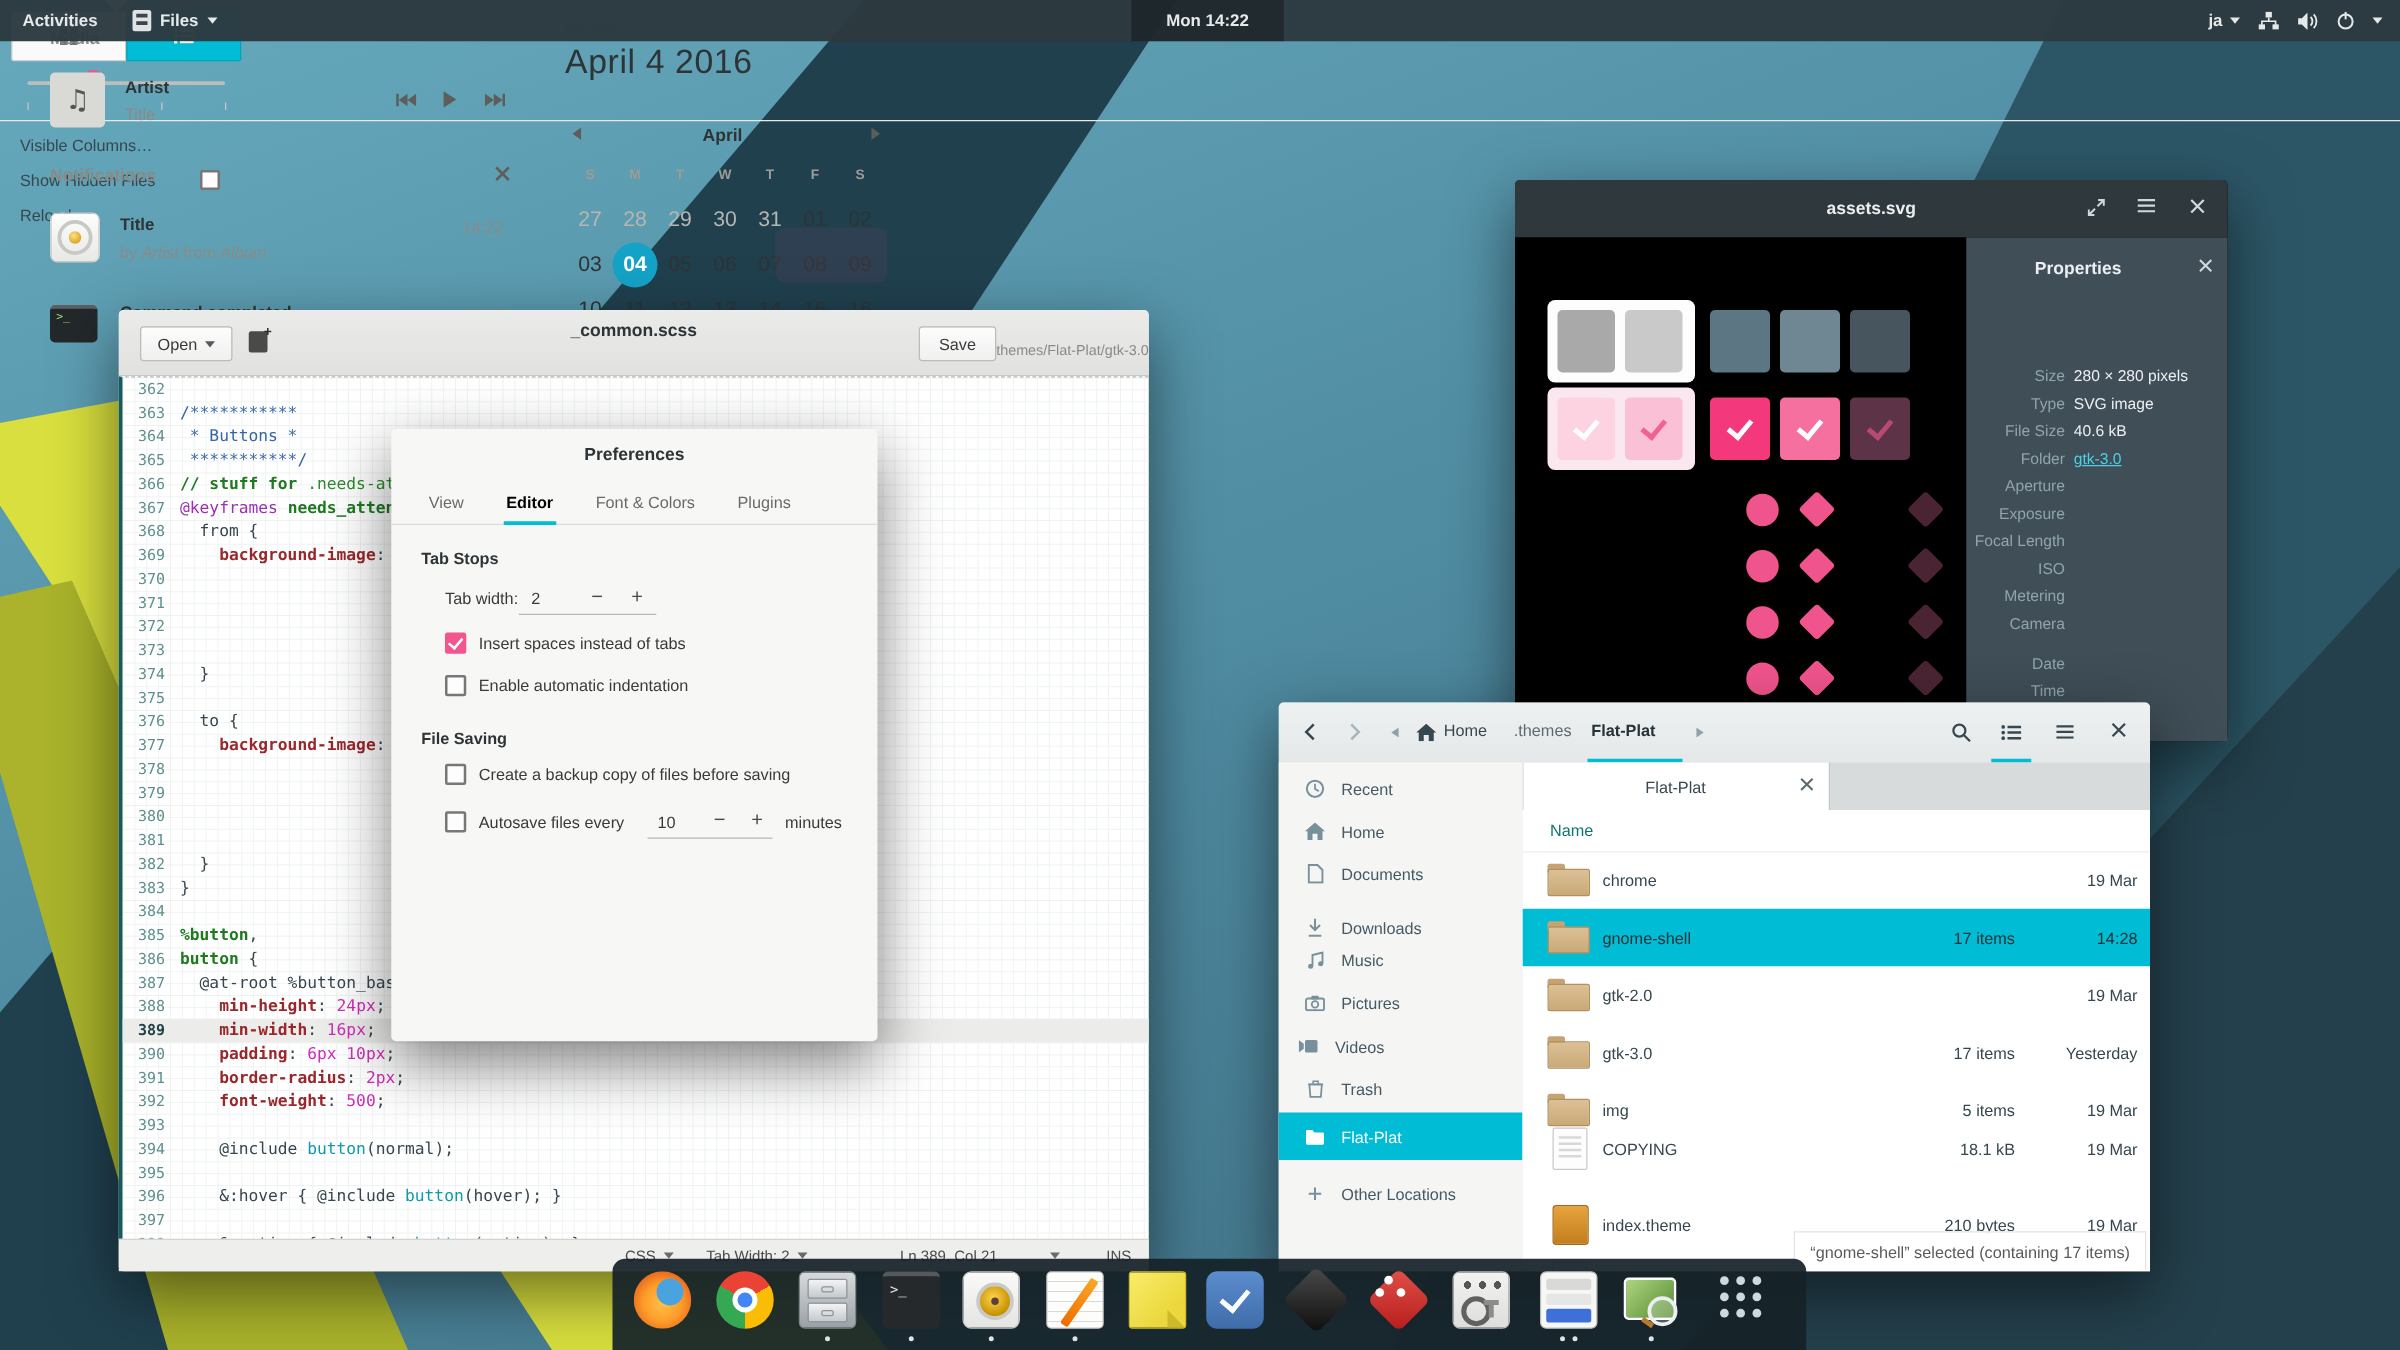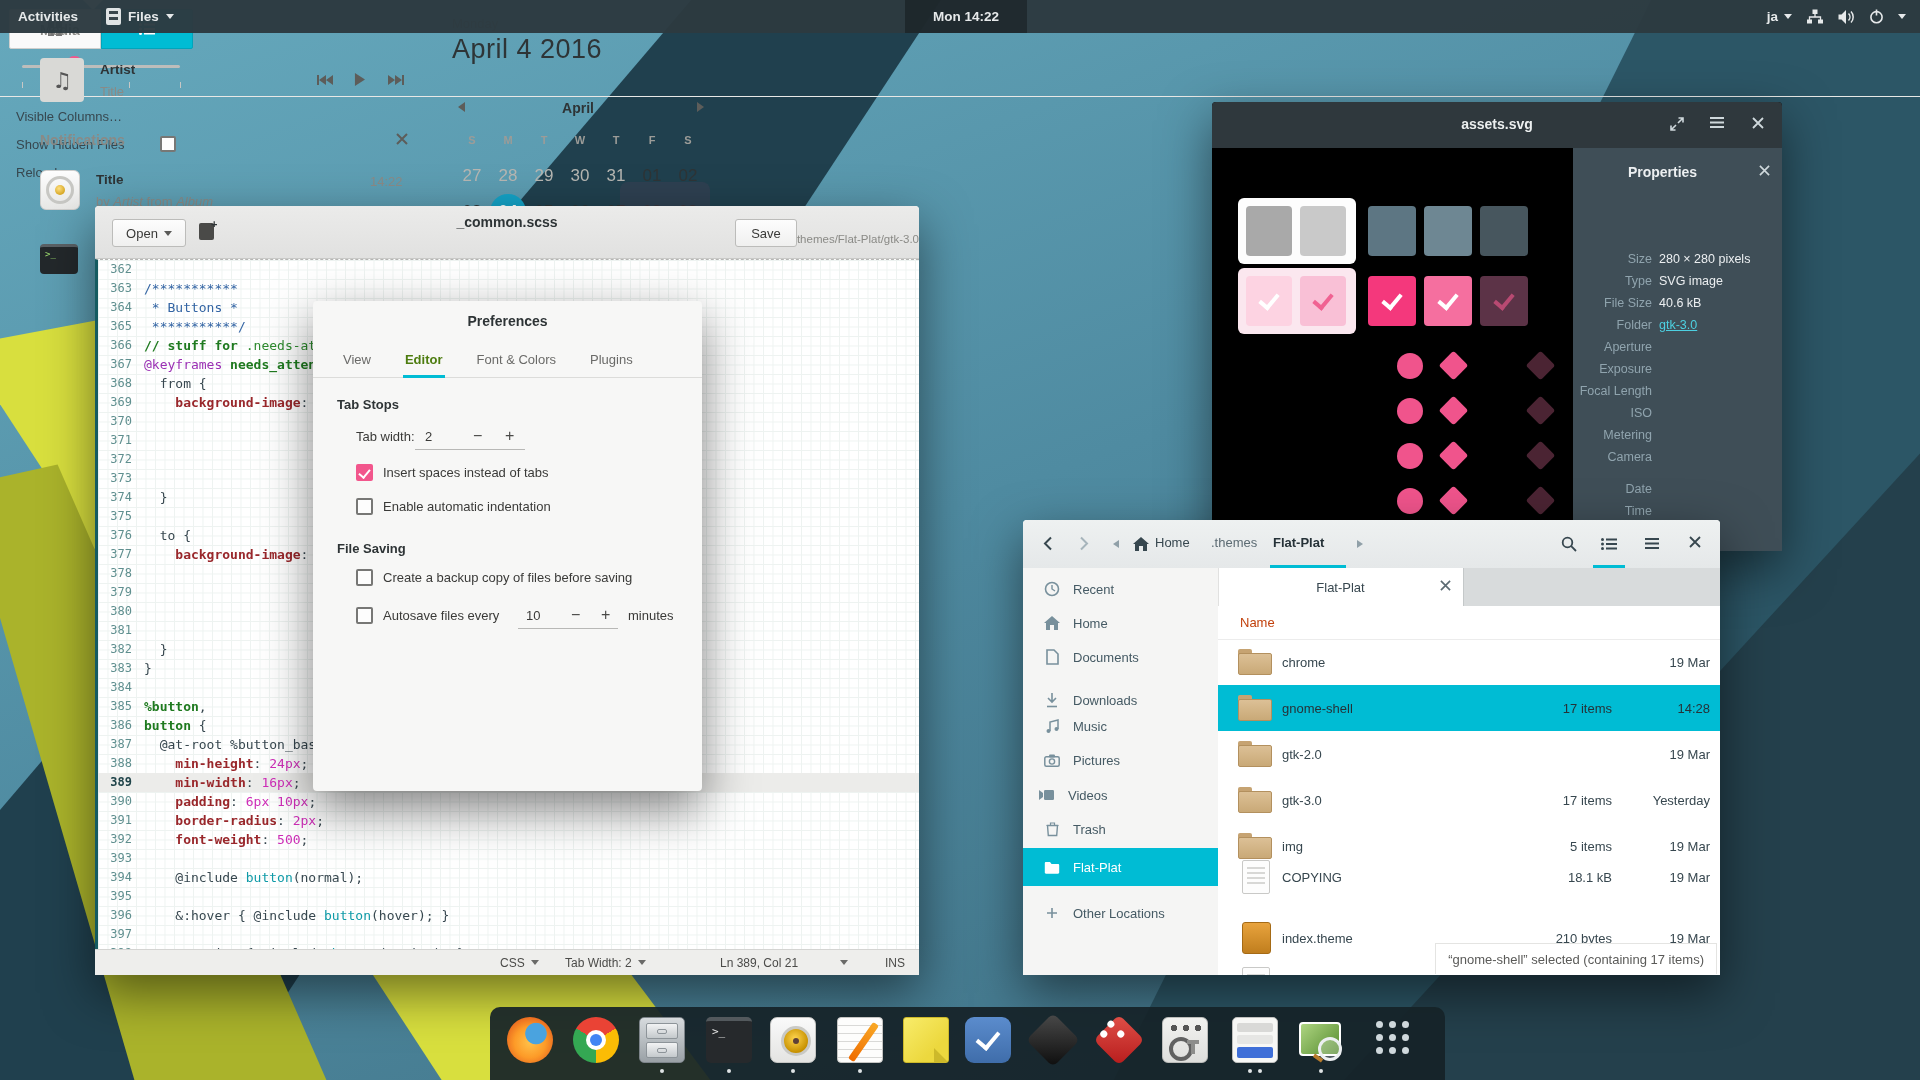--- a/index.html
+++ b/index.html
@@ -24,21 +24,21 @@
   .tb-item{padding:0 14px;height:33px;display:flex;align-items:center;gap:7px;cursor:pointer;}
   .tb-clock{position:absolute;left:905px;top:0;height:33px;padding:0 28px;display:flex;align-items:center;
     background:rgba(0,0,0,.30);}
   .tb-right{position:absolute;right:6px;top:0;height:33px;display:flex;align-items:center;gap:14px;padding:0 8px;}
   .caret-d{width:0;height:0;border-left:4px solid transparent;border-right:4px solid transparent;border-top:5px solid currentColor;display:inline-block;}
   .tb-cab{width:15px;height:17px;background:#dfe3e4;border-radius:2px;position:relative;}
   .tb-cab i{position:absolute;left:3px;right:3px;height:3px;background:#39464c;display:block;}
   .tb-cab i:first-child{top:3px}.tb-cab i:last-child{top:9px}
 
   
-  .win{position:absolute;box-shadow:0 18px 50px rgba(0,0,0,.5);border-radius:4px;}
+  .win{position:absolute;box-shadow:0 18px 50px rgba(0,0,0,.5);border-radius:4px;margin-top:42px;}
 
   
   #shellpopup{left:600px;top:40px;width:722px;height:452px;background:rgba(246,245,244,.97);
     z-index:60;border-radius:4px;box-shadow:0 10px 34px rgba(0,0,0,.4);font-size:13px;color:#2e3436;}
   .sp-h{font-size:14px;font-weight:700;color:#8a8a86;}
   .nicon-media{width:44px;height:44px;border-radius:4px;background:#d9d9d6;color:#555;
     display:flex;align-items:center;justify-content:center;font-family:"DejaVu Sans",sans-serif;font-size:22px;}
   .nicon-speaker{width:38px;height:38px;border-radius:6px;background:linear-gradient(#fdfdfd,#e8e8e6);
     border:1px solid #cfcfcd;display:flex;align-items:center;justify-content:center;}
   .nicon-speaker .ring{width:22px;height:22px;border-radius:50%;border:3px solid #c8c8c4;
@@ -83,21 +83,21 @@
   .s-p{color:#99272b;font-weight:700}.s-v{color:#cf2db8}.s-m{color:#99272b}.s-t{color:#0e9aa7}.s-d{color:#37474f}
   .g-status{position:absolute;left:0;bottom:0;right:0;height:25px;background:#eeeeec;border-top:1px solid #d4d4d2;
     display:flex;align-items:center;font-size:12px;color:#4a4a48;}
 
   
   #prefs{left:313px;top:301px;width:389px;height:490px;background:#f7f7f6;z-index:20;border-radius:4px;}
   .p-title{position:absolute;left:0;right:0;top:12px;text-align:center;font-size:14px;font-weight:700;color:#2e3436;}
   .p-tabs{position:absolute;left:0;right:0;top:40px;height:36px;border-bottom:1px solid #dcdcda;display:flex;
     justify-content:flex-start;padding-left:28px;gap:30px;}
   .p-tab{font-size:13px;color:#6a6a68;display:flex;align-items:center;cursor:pointer;position:relative;padding:0 2px;}
-  .p-tab.active{color:#4d7c0f;font-weight:700;}
+  .p-tab.active{color:#000000;font-weight:700;}
   .p-tab.active::after{content:"";position:absolute;left:0;right:0;bottom:-1px;height:3px;background:#00bcd4;}
   .p-sec{font-size:13px;font-weight:700;color:#2e3436;position:absolute;}
   .p-lab{font-size:13px;color:#3a3a38;position:absolute;}
   .cbx{position:absolute;width:17px;height:17px;border-radius:2px;box-sizing:border-box;cursor:pointer;}
   .cbx.off{border:2px solid #777775;background:#fdfdfd;}
   .cbx.on{background:#f2568c;}
   .ck{display:inline-block;width:5px;height:9px;border-right:2px solid #fff;border-bottom:2px solid #fff;
     transform:rotate(40deg);margin:1px 0 0 5px;}
   .spin{position:absolute;font-size:16px;color:#4a4a48;cursor:pointer;}
   .entryline{position:absolute;height:1px;background:#b8b8b6;}
@@ -128,21 +128,21 @@
   .sb-item{position:absolute;left:0;right:0;height:34px;display:flex;align-items:center;gap:12px;padding-left:20px;
     font-size:13px;color:#455a64;cursor:pointer;}
   .sb-item .sbi{width:18px;display:flex;justify-content:center;color:#78909c;}
   .sb-item.sel{background:#00bcd4;color:#fff;height:38px;}
   .sb-item.sel .sbi{color:#fff;}
   .f-tabbar{position:absolute;left:195px;right:0;top:48px;height:38px;background:#d8dbdc;border-bottom:1px solid #c4c8c9;}
   .f-tab{position:absolute;left:0;top:0;bottom:0;width:245px;background:#fff;border-right:1px solid #c4c8c9;
     display:flex;align-items:center;justify-content:center;font-size:13px;color:#37474f;}
   .f-list{position:absolute;left:195px;right:0;top:86px;bottom:0;background:#fff;overflow:hidden;}
   .fl-header{position:absolute;left:0;right:0;top:0;height:33px;border-bottom:1px solid #ececec;
-    font-size:13px;color:#c2410c;display:flex;align-items:center;padding-left:22px;}
+    font-size:13px;color:#0f766e;display:flex;align-items:center;padding-left:22px;}
   .frow{position:absolute;left:0;right:0;height:46px;font-size:13px;color:#37474f;display:flex;align-items:center;cursor:pointer;}
   .frow.sel{background:#00bcd4;color:#263238;}
   .frow .fname{position:absolute;left:64px;}
   .frow .fsize{position:absolute;right:108px;text-align:right;}
   .frow .fmod{position:absolute;right:10px;text-align:right;}
   .icon-folder{position:absolute;left:20px;width:34px;height:26px;}
   .icon-folder .tab{position:absolute;left:0;top:0;width:14px;height:7px;background:#c6a372;border-radius:2px 2px 0 0;}
   .icon-folder .body{position:absolute;left:0;top:4px;right:0;bottom:0;background:linear-gradient(#dcc096,#c9a977);
     border:1px solid #b3905e;border-radius:2px;}
   .icon-file{position:absolute;left:24px;width:26px;height:32px;background:#fdfdfd;border:1px solid #c9c9c7;border-radius:2px;}

